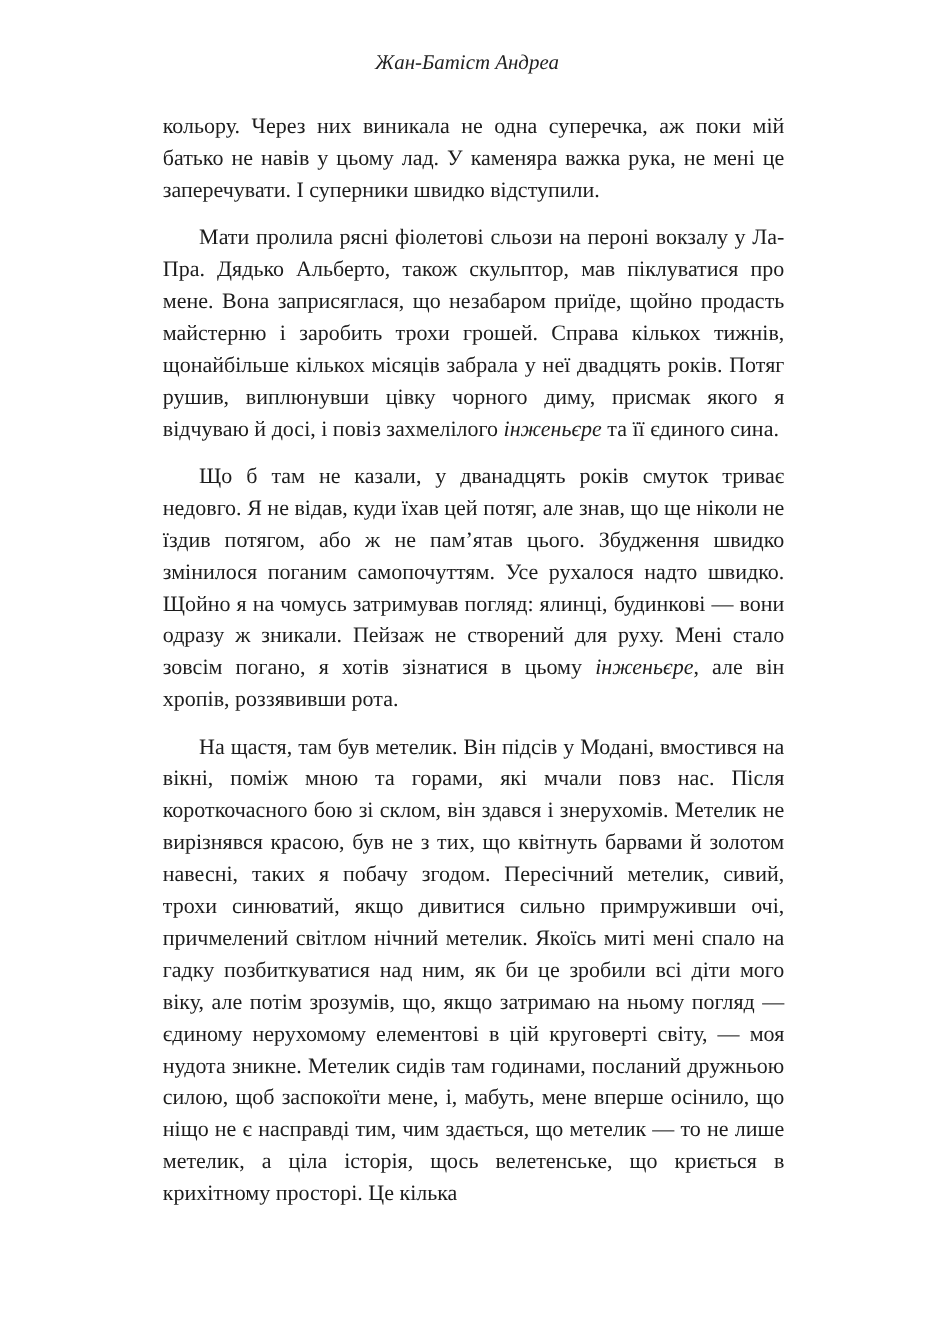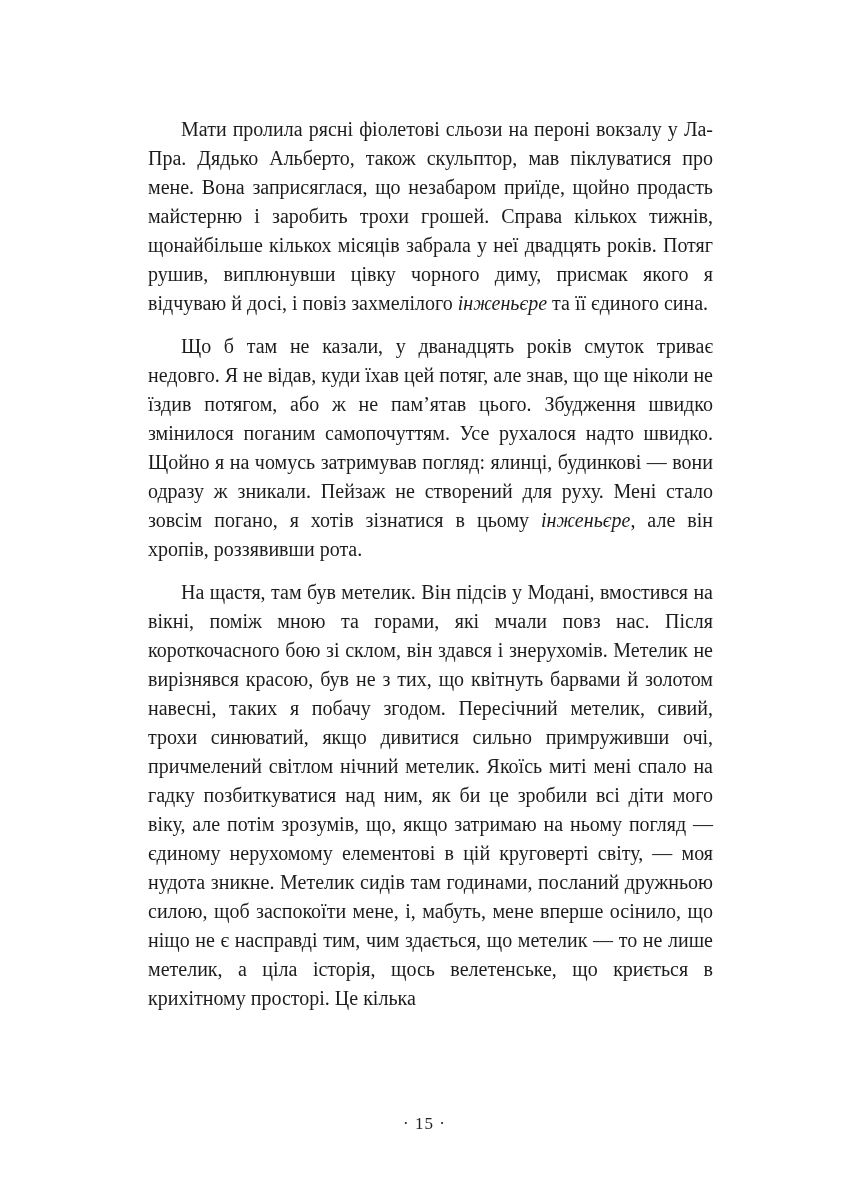--- a/index.html
+++ b/index.html
@@ -61,21 +61,22 @@
       text-align: center;
       font-size: 17px;
       color: #222222;
       letter-spacing: 1px;
     }
   </style>
 </head>
 <body>
 
 <div class="page">
+  <div class="running-header">Жан-Батіст Андреа</div>
 
   <div class="body-text">
+      <p class="para"><span>кольору. Через них виникала не одна суперечка, аж поки мій батько не навів у цьому лад. У каменяра важка рука, не мені це заперечувати. І суперники швидко відступили.</span></p>
       <p class="para indent"><span>Мати пролила рясні фіолетові сльози на пероні вокзалу у Ла-Пра. Дядько Альберто, також скульптор, мав піклуватися про мене. Вона заприсяглася, що незабаром приїде, щойно продасть майстерню і заробить трохи грошей. Справа кількох тижнів, щонайбільше кількох місяців забрала у неї двадцять років. Потяг рушив, виплюнувши цівку чорного диму, присмак якого я відчуваю й досі, і повіз захмелілого </span><em>інженьєре</em><span> та її єдиного сина.</span></p>
       <p class="para indent"><span>Що б там не казали, у дванадцять років смуток триває недовго. Я не відав, куди їхав цей потяг, але знав, що ще ніколи не їздив потягом, або ж не пам’ятав цього. Збудження швидко змінилося поганим самопочуттям. Усе рухалося надто швидко. Щойно я на чомусь затримував погляд: ялинці, будинкові — вони одразу ж зникали. Пейзаж не створений для руху. Мені стало зовсім погано, я хотів зізнатися в цьому </span><em>інженьєре</em><span>, але він хропів, роззявивши рота.</span></p>
       <p class="para indent"><span>На щастя, там був метелик. Він підсів у Модані, вмостився на вікні, поміж мною та горами, які мчали повз нас. Після короткочасного бою зі склом, він здався і знерухомів. Метелик не вирізнявся красою, був не з тих, що квітнуть барвами й золотом навесні, таких я побачу згодом. Пересічний метелик, сивий, трохи синюватий, якщо дивитися сильно примруживши очі, причмелений світлом нічний метелик. Якоїсь миті мені спало на гадку позбиткуватися над ним, як би це зробили всі діти мого віку, але потім зрозумів, що, якщо затримаю на ньому погляд — єдиному нерухомому елементові в цій круговерті світу, — моя нудота зникне. Метелик сидів там годинами, посланий дружньою силою, щоб заспокоїти мене, і, мабуть, мене вперше осінило, що ніщо не є насправді тим, чим здається, що метелик — то не лише метелик, а ціла історія, щось велетенське, що криється в крихітному просторі. Це кілька</span></p>
     </div>
 
-  <div class="footer">· 15 ·</div>
 </div>
 
 </body></html>

